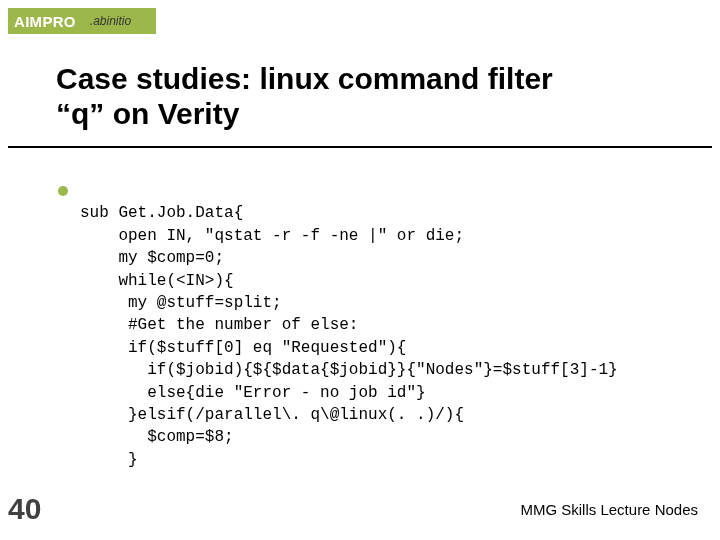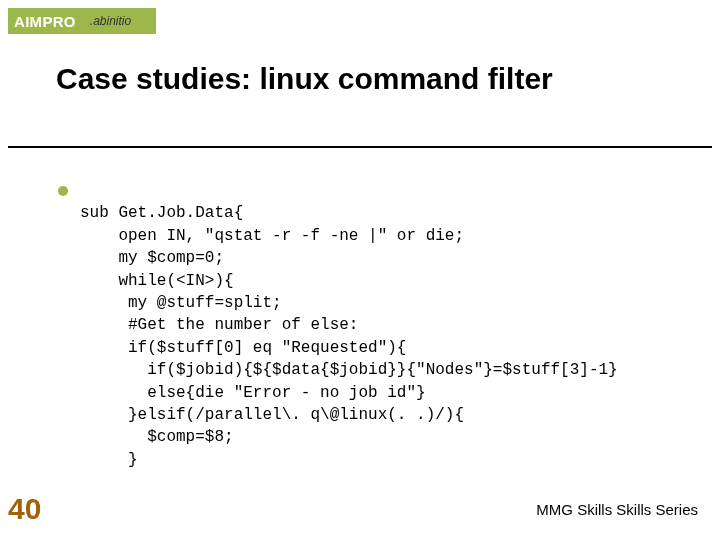--- a/index.html
+++ b/index.html
@@ -72,40 +72,41 @@
     line-height: 1.4;
     color: #000;
     white-space: pre;
   }
   .slide-number {
     position: absolute;
     left: 8px;
     bottom: 14px;
     font-size: 30px;
     font-weight: bold;
-    color: #a16207;
+    color: #404040;
   }
   .footer-text {
     position: absolute;
     right: 22px;
     bottom: 22px;
     font-size: 15px;
     color: #000;
   }
 </style>
 </head>
 <body>
 
 <div class="logo-box">
   <span class="logo-main">AIMPRO</span>
   <span class="logo-sub">.abinitio</span>
 </div>
 
 <div class="title">
   <span>Case studies: linux command filter</span><br>
+  <span>“q” on Verity</span>
 </div>
 
 <div class="title-rule"></div>
 
 <div class="bullet"></div>
 
 <div class="code">
 <span>sub Get.Job.Data{</span>
 <span>    open IN, "qstat -r -f -ne |" or die;</span>
 <span>    my $comp=0;</span>
@@ -114,13 +115,13 @@
 <span>     #Get the number of else:</span>
 <span>     if($stuff[0] eq "Requested"){</span>
 <span>       if($jobid){${$data{$jobid}}{"Nodes"}=$stuff[3]-1}</span>
 <span>       else{die "Error - no job id"}</span>
 <span>     }elsif(/parallel\. q\@linux(. .)/){</span>
 <span>       $comp=$8;</span>
 <span>     }</span>
 </div>
 
 <div class="slide-number">40</div>
-<div class="footer-text">MMG Skills Skills Series</div>
+<div class="footer-text">MMG Skills Lecture Nodes</div>
 
 </body></html>

